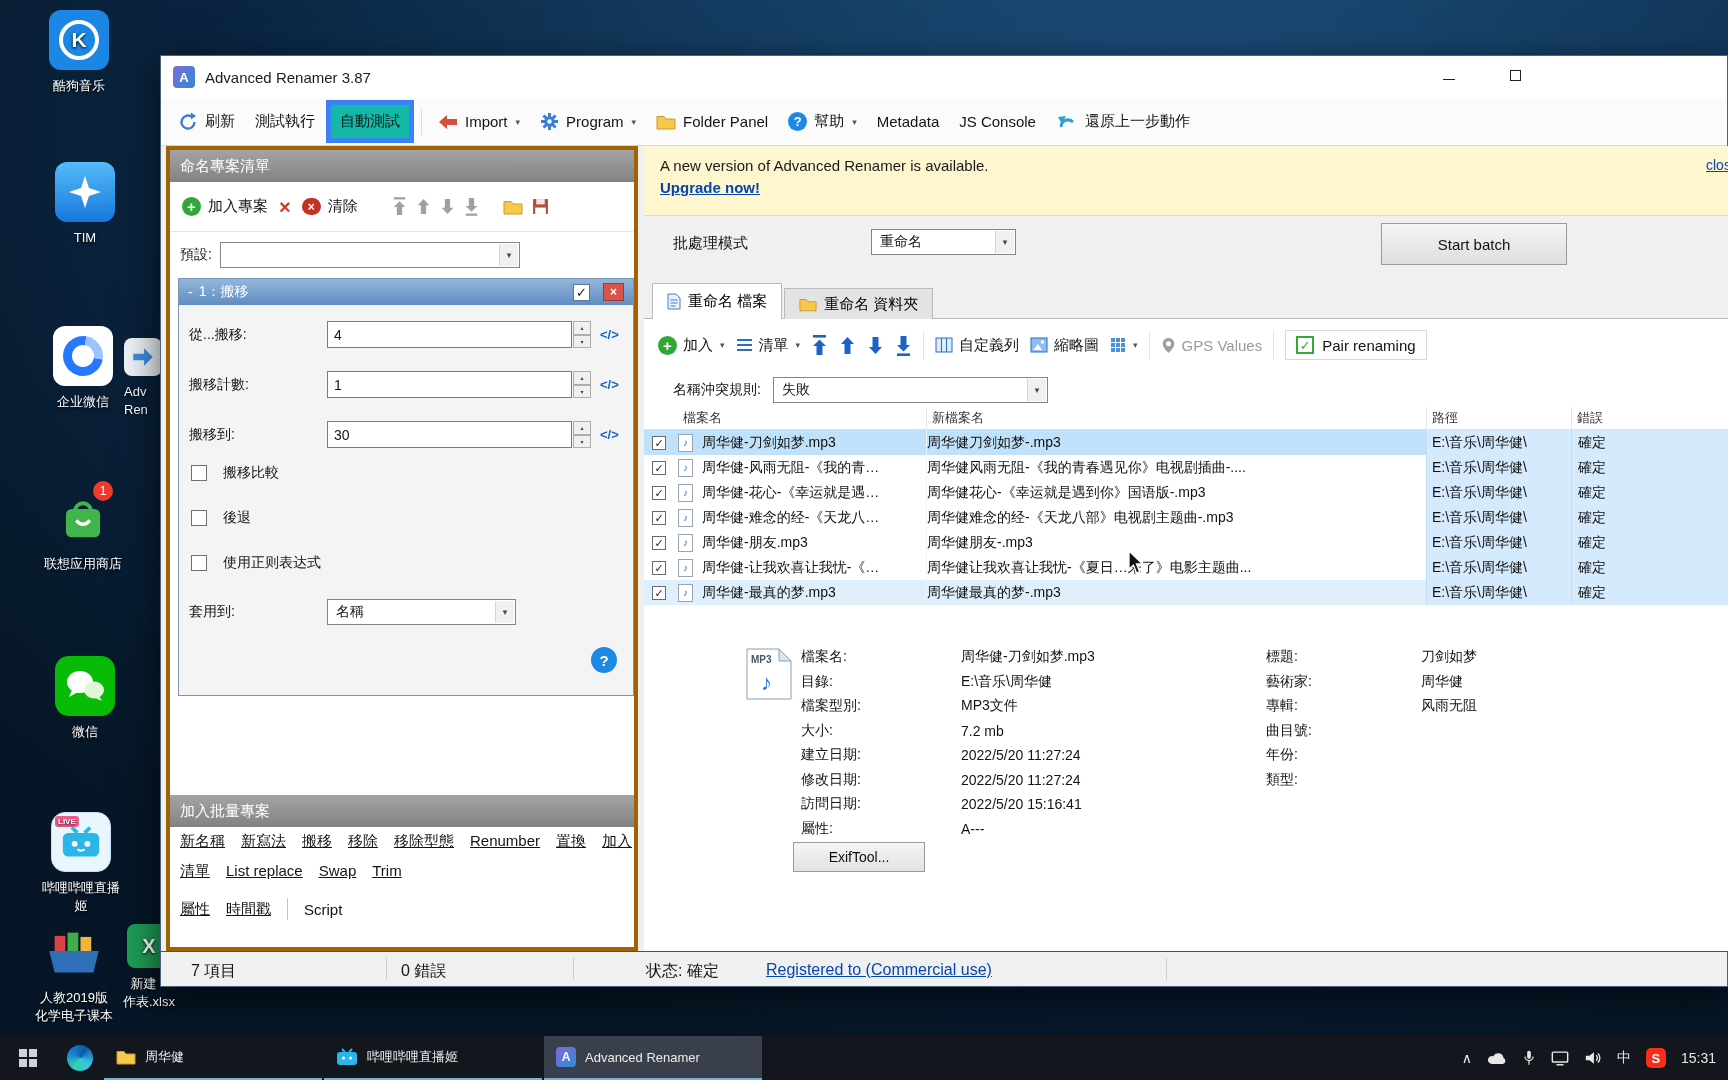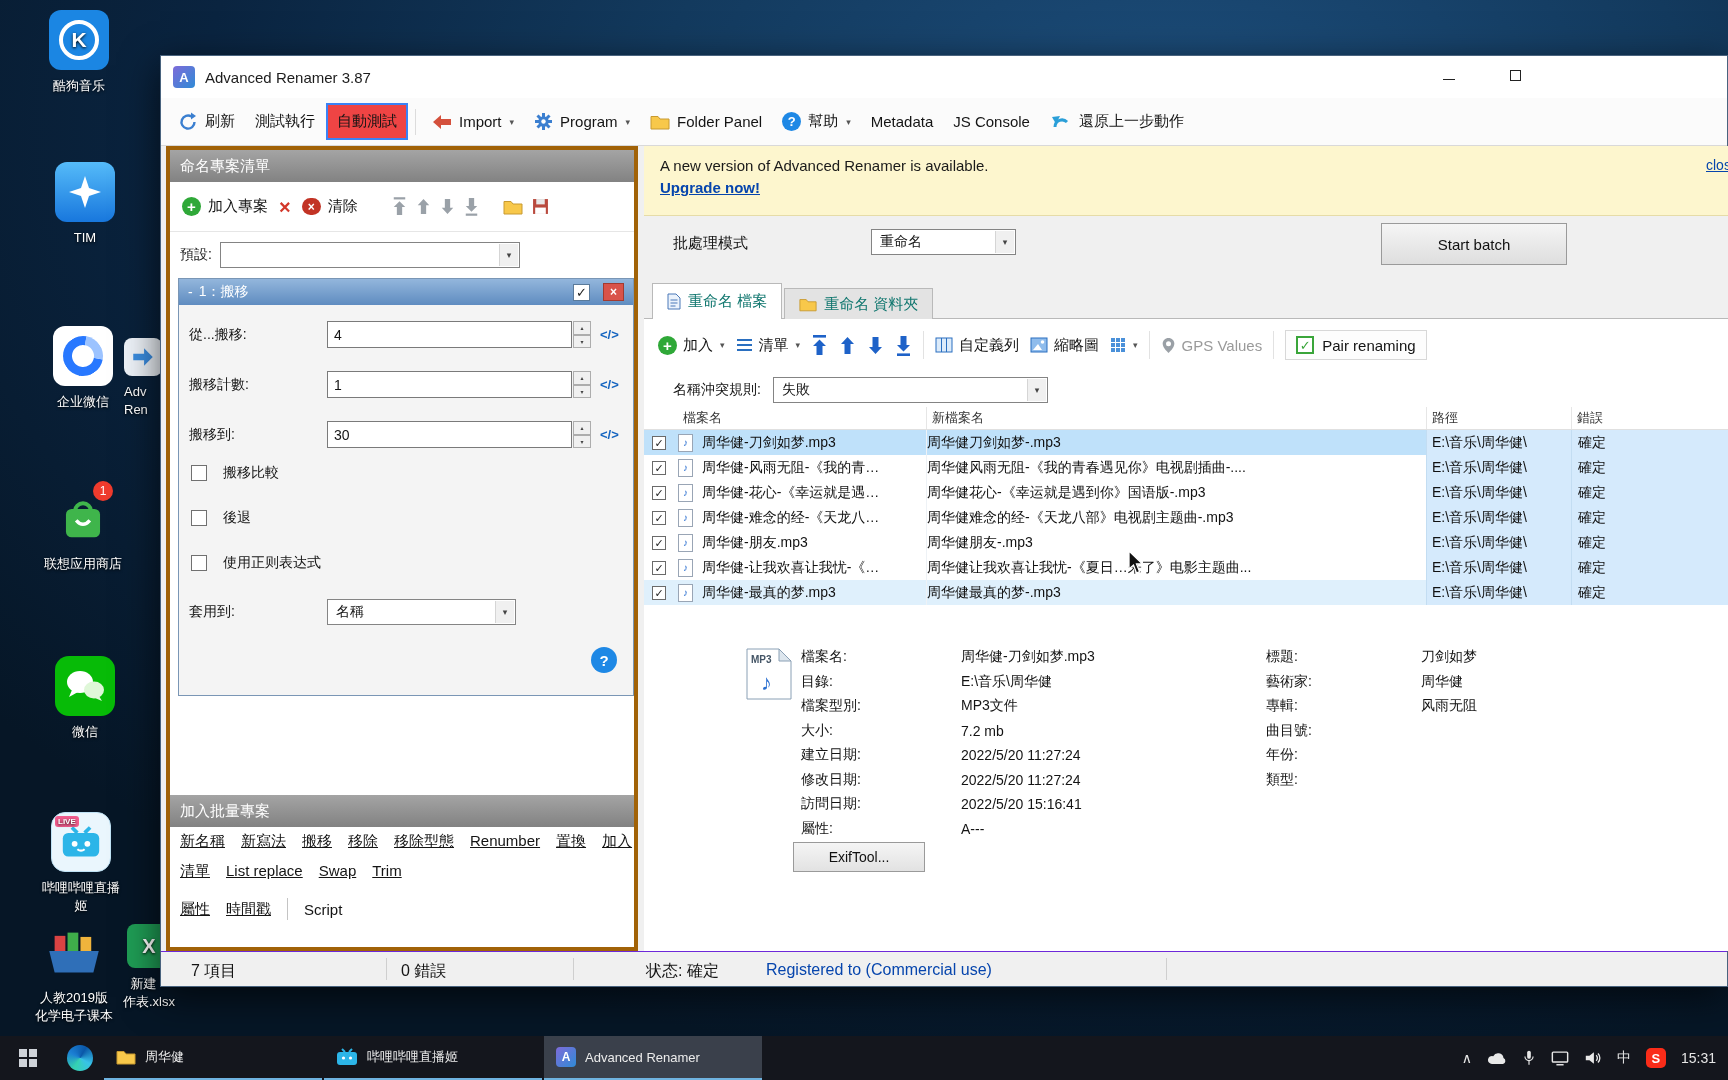--- a/index.html
+++ b/index.html
@@ -26,21 +26,21 @@
 .window{position:absolute;left:160px;top:55px;width:1568px;height:932px;background:#f0f0f0;border:1px solid #49637e;box-shadow:0 10px 36px rgba(0,0,0,.65);z-index:10}
 .titlebar{position:absolute;left:0;top:0;right:0;height:42px;background:#fff;display:flex;align-items:center}
 .app-logo{width:22px;height:22px;margin:0 10px 0 12px;border-radius:4px;background:linear-gradient(135deg,#7e6bd9,#2f8bd6);color:#fff;font-weight:bold;font-size:13px;display:flex;align-items:center;justify-content:center}
 .title{font-size:15px;color:#1c1c1c}
 .win-btn{position:absolute;top:2px;width:52px;height:34px;display:flex;align-items:center;justify-content:center}
 .glyph-min{width:12px;height:1px;background:#222;margin-top:9px}
 .glyph-max{width:11px;height:11px;border:1px solid #222}
 .toolbar{position:absolute;left:0;top:42px;right:0;height:48px;background:#fbfbfb;border-bottom:1px solid #d9d9d9;display:flex;align-items:center;gap:2px;padding:0 8px;font-size:15px;color:#141414}
 .tb-item{display:flex;align-items:center;gap:7px;padding:7px 9px;white-space:nowrap}
 .tb-sep{width:1px;height:26px;background:#dcdcdc;margin:0 5px}
-.bordered{border:2px solid #3b82f6;background:#ef4444}
+.bordered{border:5px solid #3b82f6;background:#14b8a6}
 .caret{font-size:9px;color:#555;margin-left:1px}
 .helpdot{width:19px;height:19px;border-radius:50%;background:#1e88e5;color:#fff;font-weight:bold;font-size:13px;display:flex;align-items:center;justify-content:center}
 
 .methods-panel{position:absolute;left:5px;top:90px;width:472px;bottom:35px;background:#fff;border:4px solid #a16207}
 .panel-hdr{position:absolute;left:0;right:0;height:32px;background:linear-gradient(180deg,#a4a4a4,#828282);color:#fff;font-size:15px;display:flex;align-items:center;padding:0 10px}
 .ltb{position:absolute;top:32px;left:0;right:0;height:50px;display:flex;align-items:center;gap:9px;padding:0 10px;border-bottom:1px solid #e6e6e6;font-size:15px;color:#141414}
 .icg{width:19px;height:19px;border-radius:50%;background:#2fa838;color:#fff;font-size:15px;font-weight:bold;display:flex;align-items:center;justify-content:center}
 .redx{color:#d3382a;font-weight:bold;font-size:20px;line-height:18px}
 .clr-ic{height:17px;padding:0 6px;background:#c23325;border-radius:9px;color:#fff;font-size:12px;font-weight:bold;display:flex;align-items:center}
 .preset-row{position:absolute;top:82px;left:0;right:0;height:46px;display:flex;align-items:center;padding:0 10px;gap:8px;font-size:14px;color:#141414}
@@ -64,21 +64,21 @@
 .btabs{position:absolute;left:10px;top:748px;display:flex;align-items:center;gap:16px;font-size:15px;color:#141414}
 .vdiv{width:1px;height:22px;background:#c4c4c4}
 
 .files-panel{position:absolute;left:483px;top:90px;width:1085px;bottom:35px;background:#f0f0f0}
 .notify{position:absolute;top:0;left:0;right:0;height:70px;background:#fdf6ce;border-bottom:1px solid #e6dca8;padding:11px 0 0 16px;font-size:15px;color:#1a1a1a;overflow:hidden}
 .upg{color:#0645ad;text-decoration:underline;font-weight:bold;display:inline-block;margin-top:5px}
 .notify-close{position:absolute;left:1062px;top:11px;color:#0645ad;text-decoration:underline;font-size:14px;white-space:nowrap}
 .batchrow{position:absolute;top:75px;left:0;right:0;height:46px;font-size:15px;color:#141414}
 .startbtn{position:absolute;left:737px;top:2px;width:186px;height:42px;background:linear-gradient(180deg,#f5f5f5,#dedede);border:1px solid #9a9a9a;font-size:15px;display:flex;align-items:center;justify-content:center;color:#111}
 .ltabs{position:absolute;top:137px;left:8px;display:flex;align-items:flex-end;height:36px;z-index:2}
-.ltab{display:flex;align-items:center;gap:7px;padding:0 14px;font-size:15px;background:#e3e3e3;border:1px solid #b9b9b9;border-bottom:none;margin-right:2px;height:31px;color:#0f766e}
+.ltab{display:flex;align-items:center;gap:7px;padding:0 14px;font-size:15px;background:#e3e3e3;border:1px solid #b9b9b9;border-bottom:none;margin-right:2px;height:31px;color:#000000}
 .ltab.active{background:#fff;height:36px}
 .cw{position:absolute;top:172px;left:0;right:0;bottom:0;background:#fff;border-top:1px solid #b9b9b9}
 .ftb{position:absolute;top:0;left:0;right:0;height:52px;display:flex;align-items:center;gap:11px;padding:0 14px;font-size:15px;color:#141414}
 .ftb-item{display:flex;align-items:center;gap:6px;white-space:nowrap}
 .ftb-sep{width:1px;height:28px;background:#e2e2e2}
 .gpslab{color:#9a9a9a}
 .pairbtn{display:flex;align-items:center;gap:8px;border:1px solid #d8d8d8;background:#fdfdfd;padding:5px 10px}
 .paircb{width:18px;height:18px;border:2px solid #3aa53a;color:#3aa53a;font-weight:bold;font-size:13px;display:flex;align-items:center;justify-content:center;background:#fff}
 .conflictrow{position:absolute;top:55px;left:0;right:0;height:32px;display:flex;align-items:center;gap:12px;padding-left:29px;font-size:14px;color:#141414}
 .thead{position:absolute;top:88px;left:0;right:0;height:23px;display:flex;font-size:13px;color:#333;border-bottom:1px solid #e0e0e0;align-items:stretch}
@@ -96,21 +96,21 @@
 .r-sel{background:#bfe1fa}
 .r-alt{background:#dff0fc}
 .info-col{position:absolute;font-size:14px;color:#141414}
 .irow{display:flex;height:24.5px;align-items:center}
 .ilab{width:160px}
 .ilab2{width:155px}
 .exifbtn{position:absolute;left:149px;top:523px;width:132px;height:30px;background:linear-gradient(180deg,#f5f5f5,#e2e2e2);border:1px solid #9a9a9a;font-size:14px;display:flex;align-items:center;justify-content:center;color:#111}
 .statusbar{position:absolute;left:0;right:0;bottom:0;height:35px;background:#f0f0f0;border-top:1px solid #6d28d9;font-size:16px;color:#141414}
 .st{position:absolute;top:9px}
 .st-div{position:absolute;top:6px;width:1px;height:22px;background:#cfcfcf}
-.reg{color:#0645ad;}
+.reg{color:#0645ad;text-decoration:underline}
 
 .taskbar{position:absolute;left:0;bottom:0;width:1728px;height:44px;background:#14161d;display:flex;align-items:stretch;z-index:50}
 .tkbtn{display:flex;align-items:center;justify-content:center}
 .winlogo{display:grid;grid-template-columns:8px 8px;grid-template-rows:8px 8px;gap:2px}
 .winlogo div{background:#cfd3d9}
 .edge-ic{width:26px;height:26px;border-radius:50%;background:conic-gradient(from 210deg,#35d2b0,#1b7fd4,#0a57a8,#38c2e8,#35d2b0)}
 .tb-app{width:218px;display:flex;align-items:center;gap:9px;padding:0 12px;color:#ececec;font-size:13px;border-bottom:2px solid #6fb3e0;margin-right:2px;overflow:hidden;white-space:nowrap}
 .tb-app.active{background:#3a404b}
 .mini-logo{width:20px;height:20px;border-radius:4px;background:linear-gradient(135deg,#7e6bd9,#2f8bd6);color:#fff;font-weight:bold;font-size:12px;display:flex;align-items:center;justify-content:center;flex:none}
 .tray{margin-left:auto;display:flex;align-items:center;gap:15px;padding-right:12px;color:#e6e6e6;font-size:14px}

